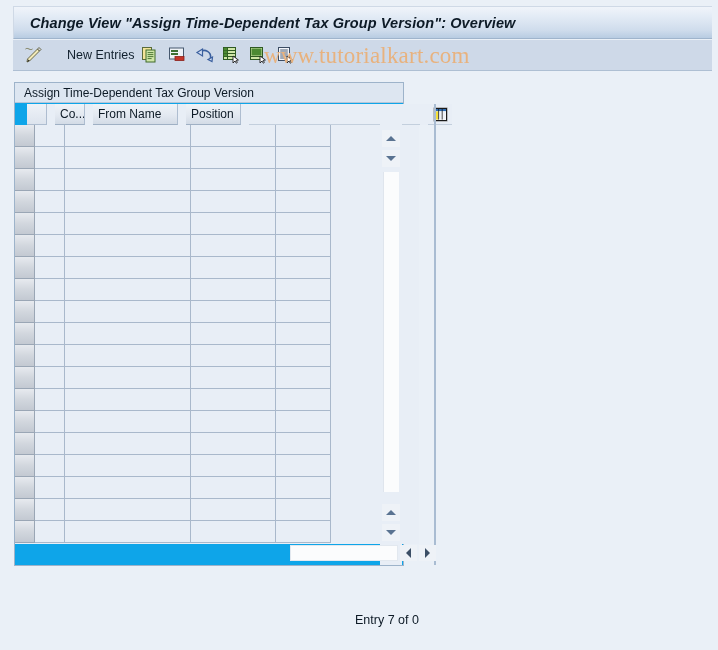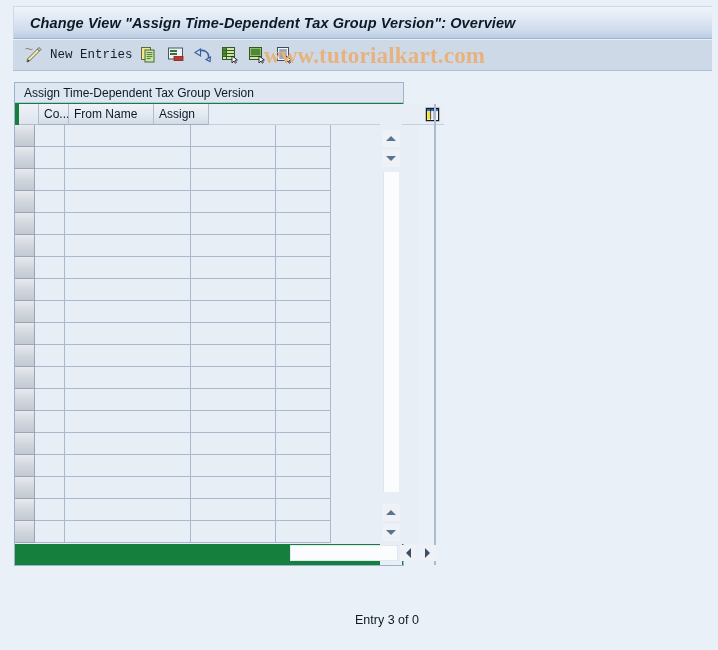--- a/index.html
+++ b/index.html
@@ -57,67 +57,67 @@
   .tb-icon {
     width: 20px; height: 20px;
     display: inline-flex;
     align-items: center; justify-content: center;
     position: relative;
     flex: 0 0 auto;
   }
   .tb-label {
     font-size: 12.5px;
     color: #11202e;
-    margin: 0 6px 0 7px;
+    margin: 0 6px 0 24px;
     white-space: nowrap;
-    font-family: Liberation Mono, monospace;
   }
   .tb-sep { width: 7px; }
 
   
   #watermark {
     position: absolute;
     left: 264px; top: 40px;
     height: 31px;
     display: flex; align-items: center;
     font-family: "Liberation Serif", serif;
-    font-weight: bold;
+    font-weight: normal;
     font-size: 23px;
     color: #e8b27e;
     letter-spacing: 0.2px;
     pointer-events: none;
     white-space: nowrap;
   }
 
   
   #panel {
     position: absolute;
     left: 14px; top: 82px;
     width: 390px; height: 484px;
-    background: #15803d;
+    background: #0ea5e9;
     border: 1px solid #9db3ca;
   }
   #panel-caption {
     height: 20px;
     background: #dde6f1;
     border-bottom: 1px solid #b7c6d8;
     display: flex; align-items: center;
     padding-left: 9px;
     font-size: 12px;
     color: #0d1a26;
     white-space: nowrap;
   }
 
   
   #header-row {
     position: absolute;
-    left: 4px; top: 21px;
+    left: 12px; top: 21px;
     width: 425px; height: 21px;
     display: flex;
     background: #e8eef6;
+    gap: 8px;
   }
   .hdr-corner {
     width: 20px; height: 21px;
     background: linear-gradient(to bottom,#eef2f8,#dde4ee);
     border-right: 1px solid #aebdd0;
     border-bottom: 1px solid #aebdd0;
   }
   .hdr-cell {
     height: 21px;
     background: linear-gradient(to bottom,#eff3f8 0%,#e3e9f1 55%,#d3dbe6 100%);
@@ -388,21 +388,21 @@
   <div id="watermark">www.tutorialkart.com</div>
 
   <div id="panel">
 
     <div id="panel-caption">Assign Time-Dependent Tax Group Version</div>
 
     <div id="header-row">
       <div class="hdr-corner"></div>
       <div class="hdr-cell" style="width:30px">Co...</div>
       <div class="hdr-cell" style="width:85px">From Name</div>
-      <div class="hdr-cell" style="width:55px">Assign</div>
+      <div class="hdr-cell" style="width:55px">Position</div>
       <div class="hdr-filler"></div>
       <div class="hdr-config">
         <span>
           <svg class="ico" width="15" height="15" viewBox="0 0 15 15">
             <rect x="0.5" y="0.5" width="14" height="14" fill="#8a8a8a"></rect>
             <rect x="1.5" y="1.5" width="12" height="12" fill="#ffffff" stroke="#1a1a1a" stroke-width="1"></rect>
             <rect x="2" y="2" width="11" height="2.2" fill="#2f6fb5"></rect>
             <rect x="2.2" y="4.4" width="3.2" height="8.2" fill="#f5e03a"></rect>
             <rect x="5.8" y="4.4" width="3.2" height="8.2" fill="#eef2f7"></rect>
             <rect x="9.4" y="4.4" width="3.2" height="8.2" fill="#eef2f7"></rect>
@@ -593,15 +593,15 @@
       <div class="hbtn">
         <span class="tri-left"></span>
       </div>
       <div class="hbtn">
         <span class="tri-right"></span>
       </div>
     </div>
   </div>
 
 
-  <div id="entry-count">Entry 3 of 0</div>
+  <div id="entry-count">Entry 7 of 0</div>
 
 </div>
 
 </body></html>

